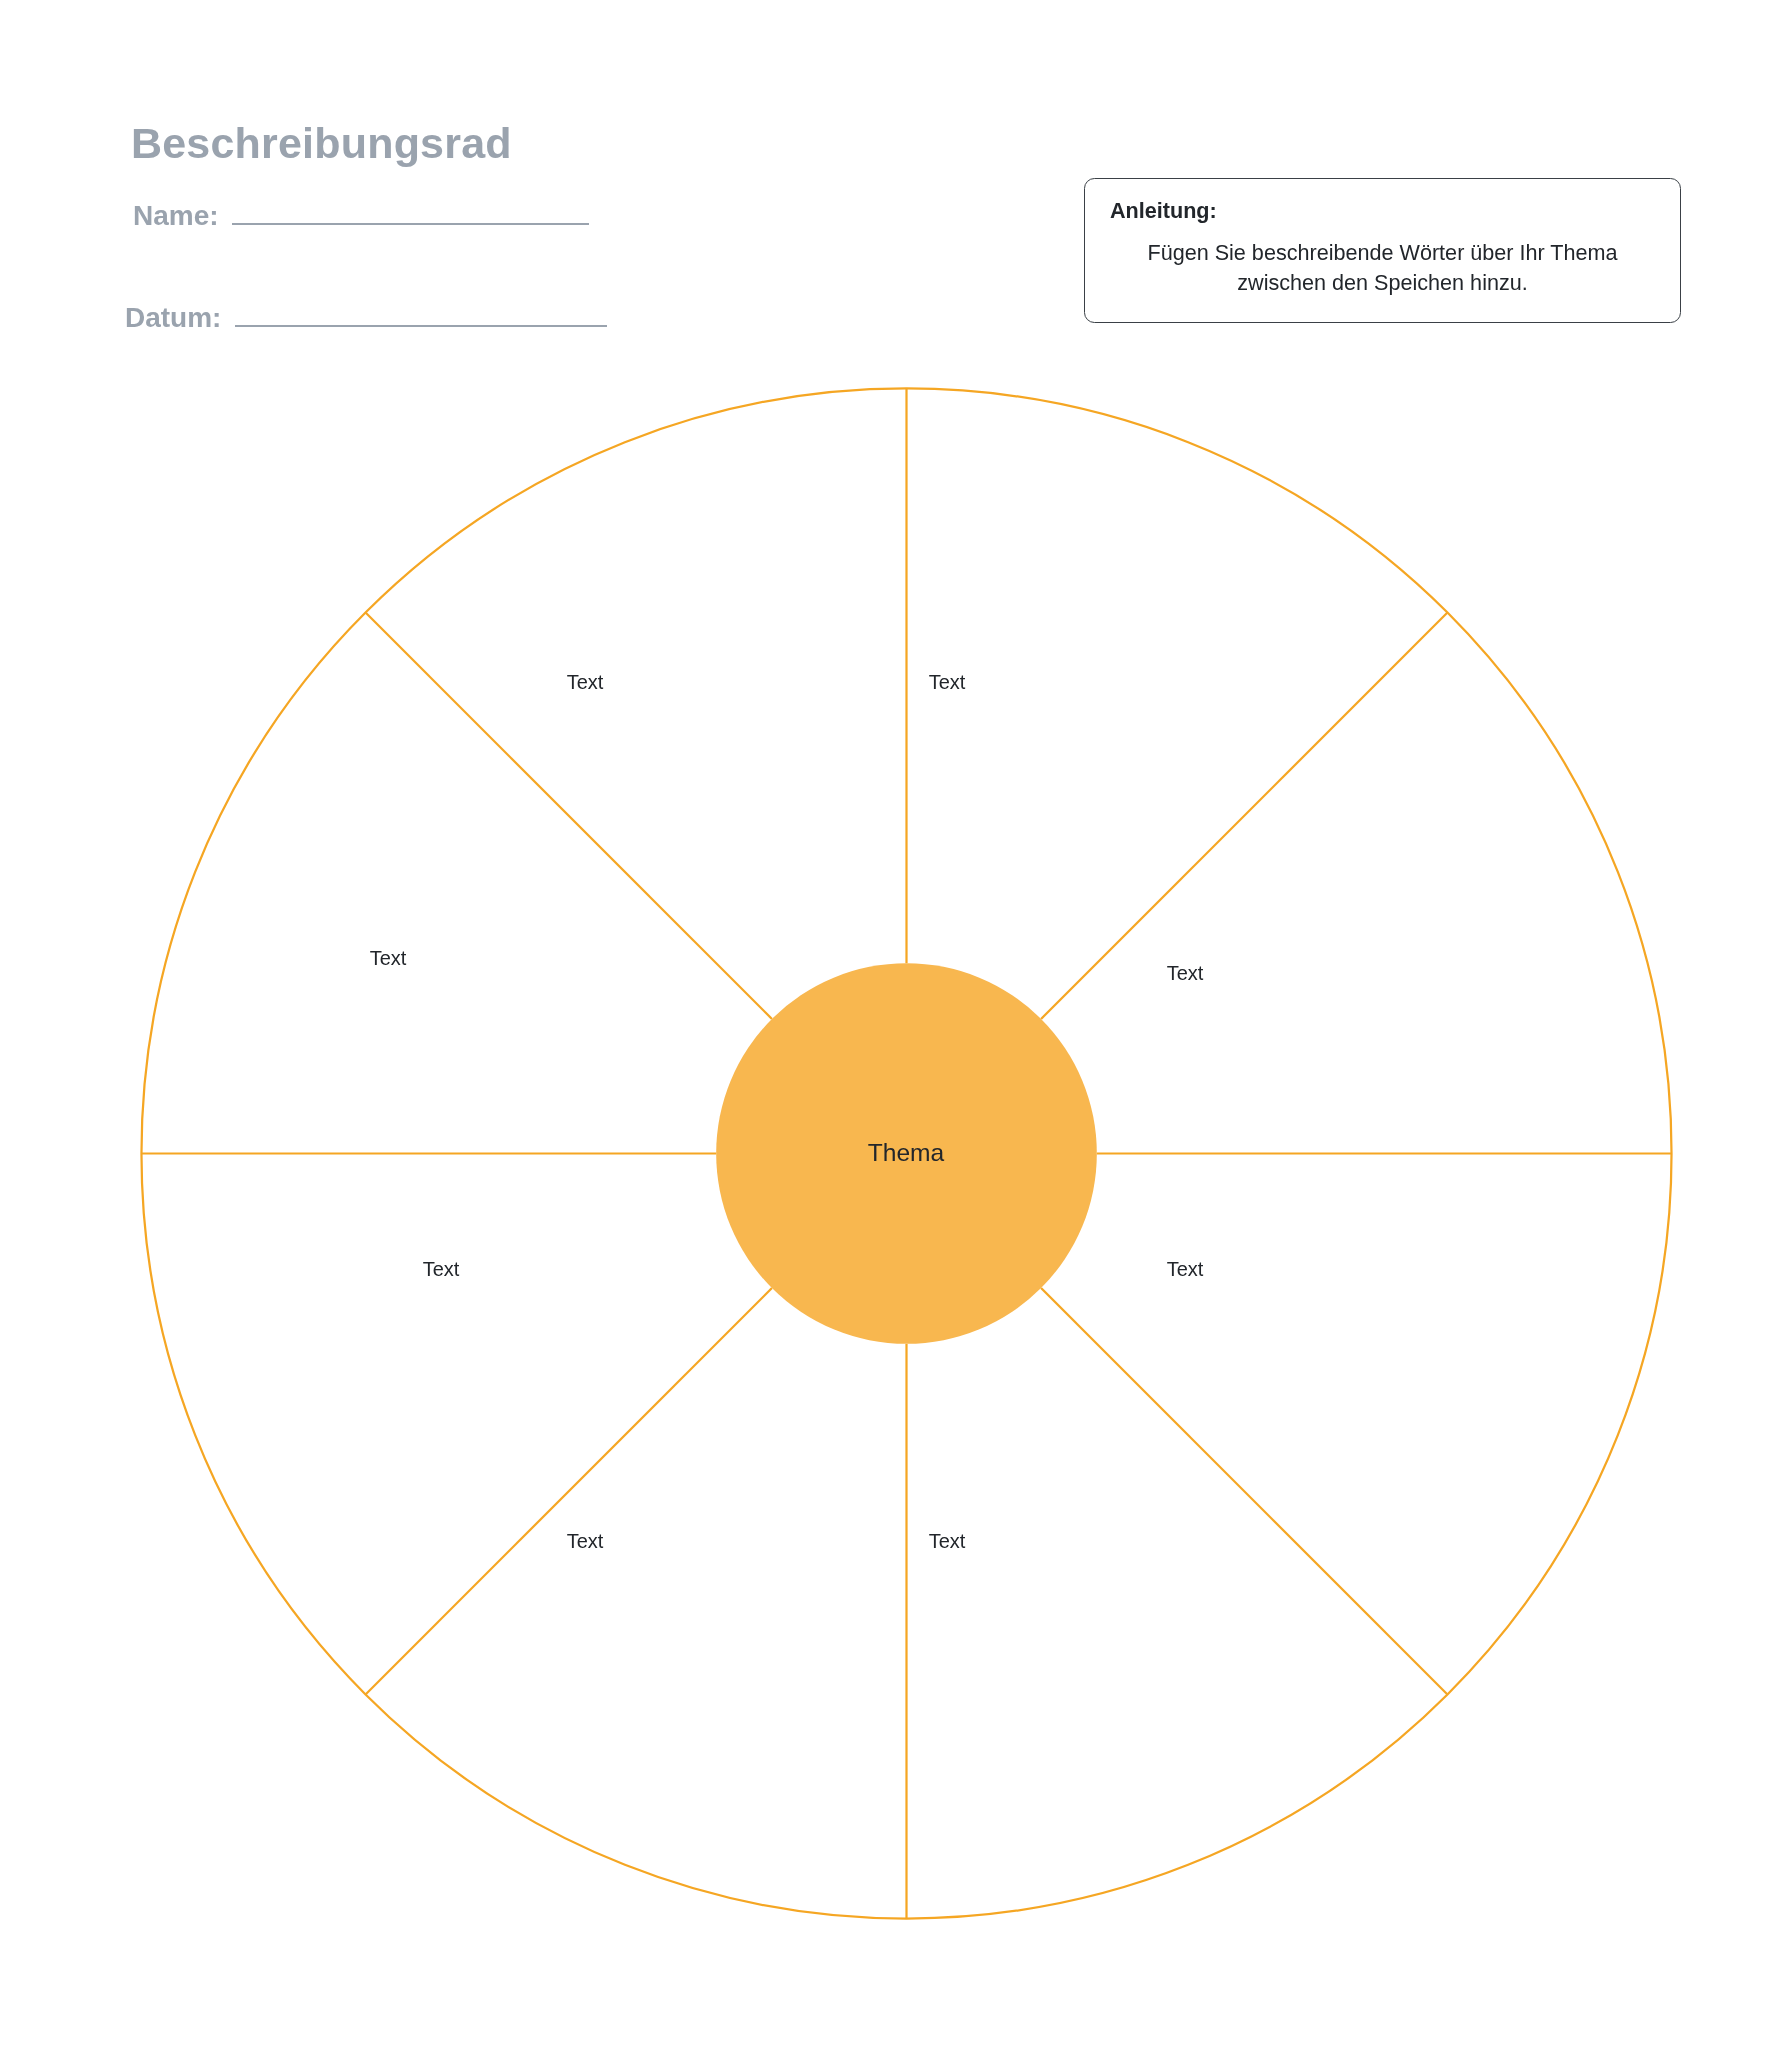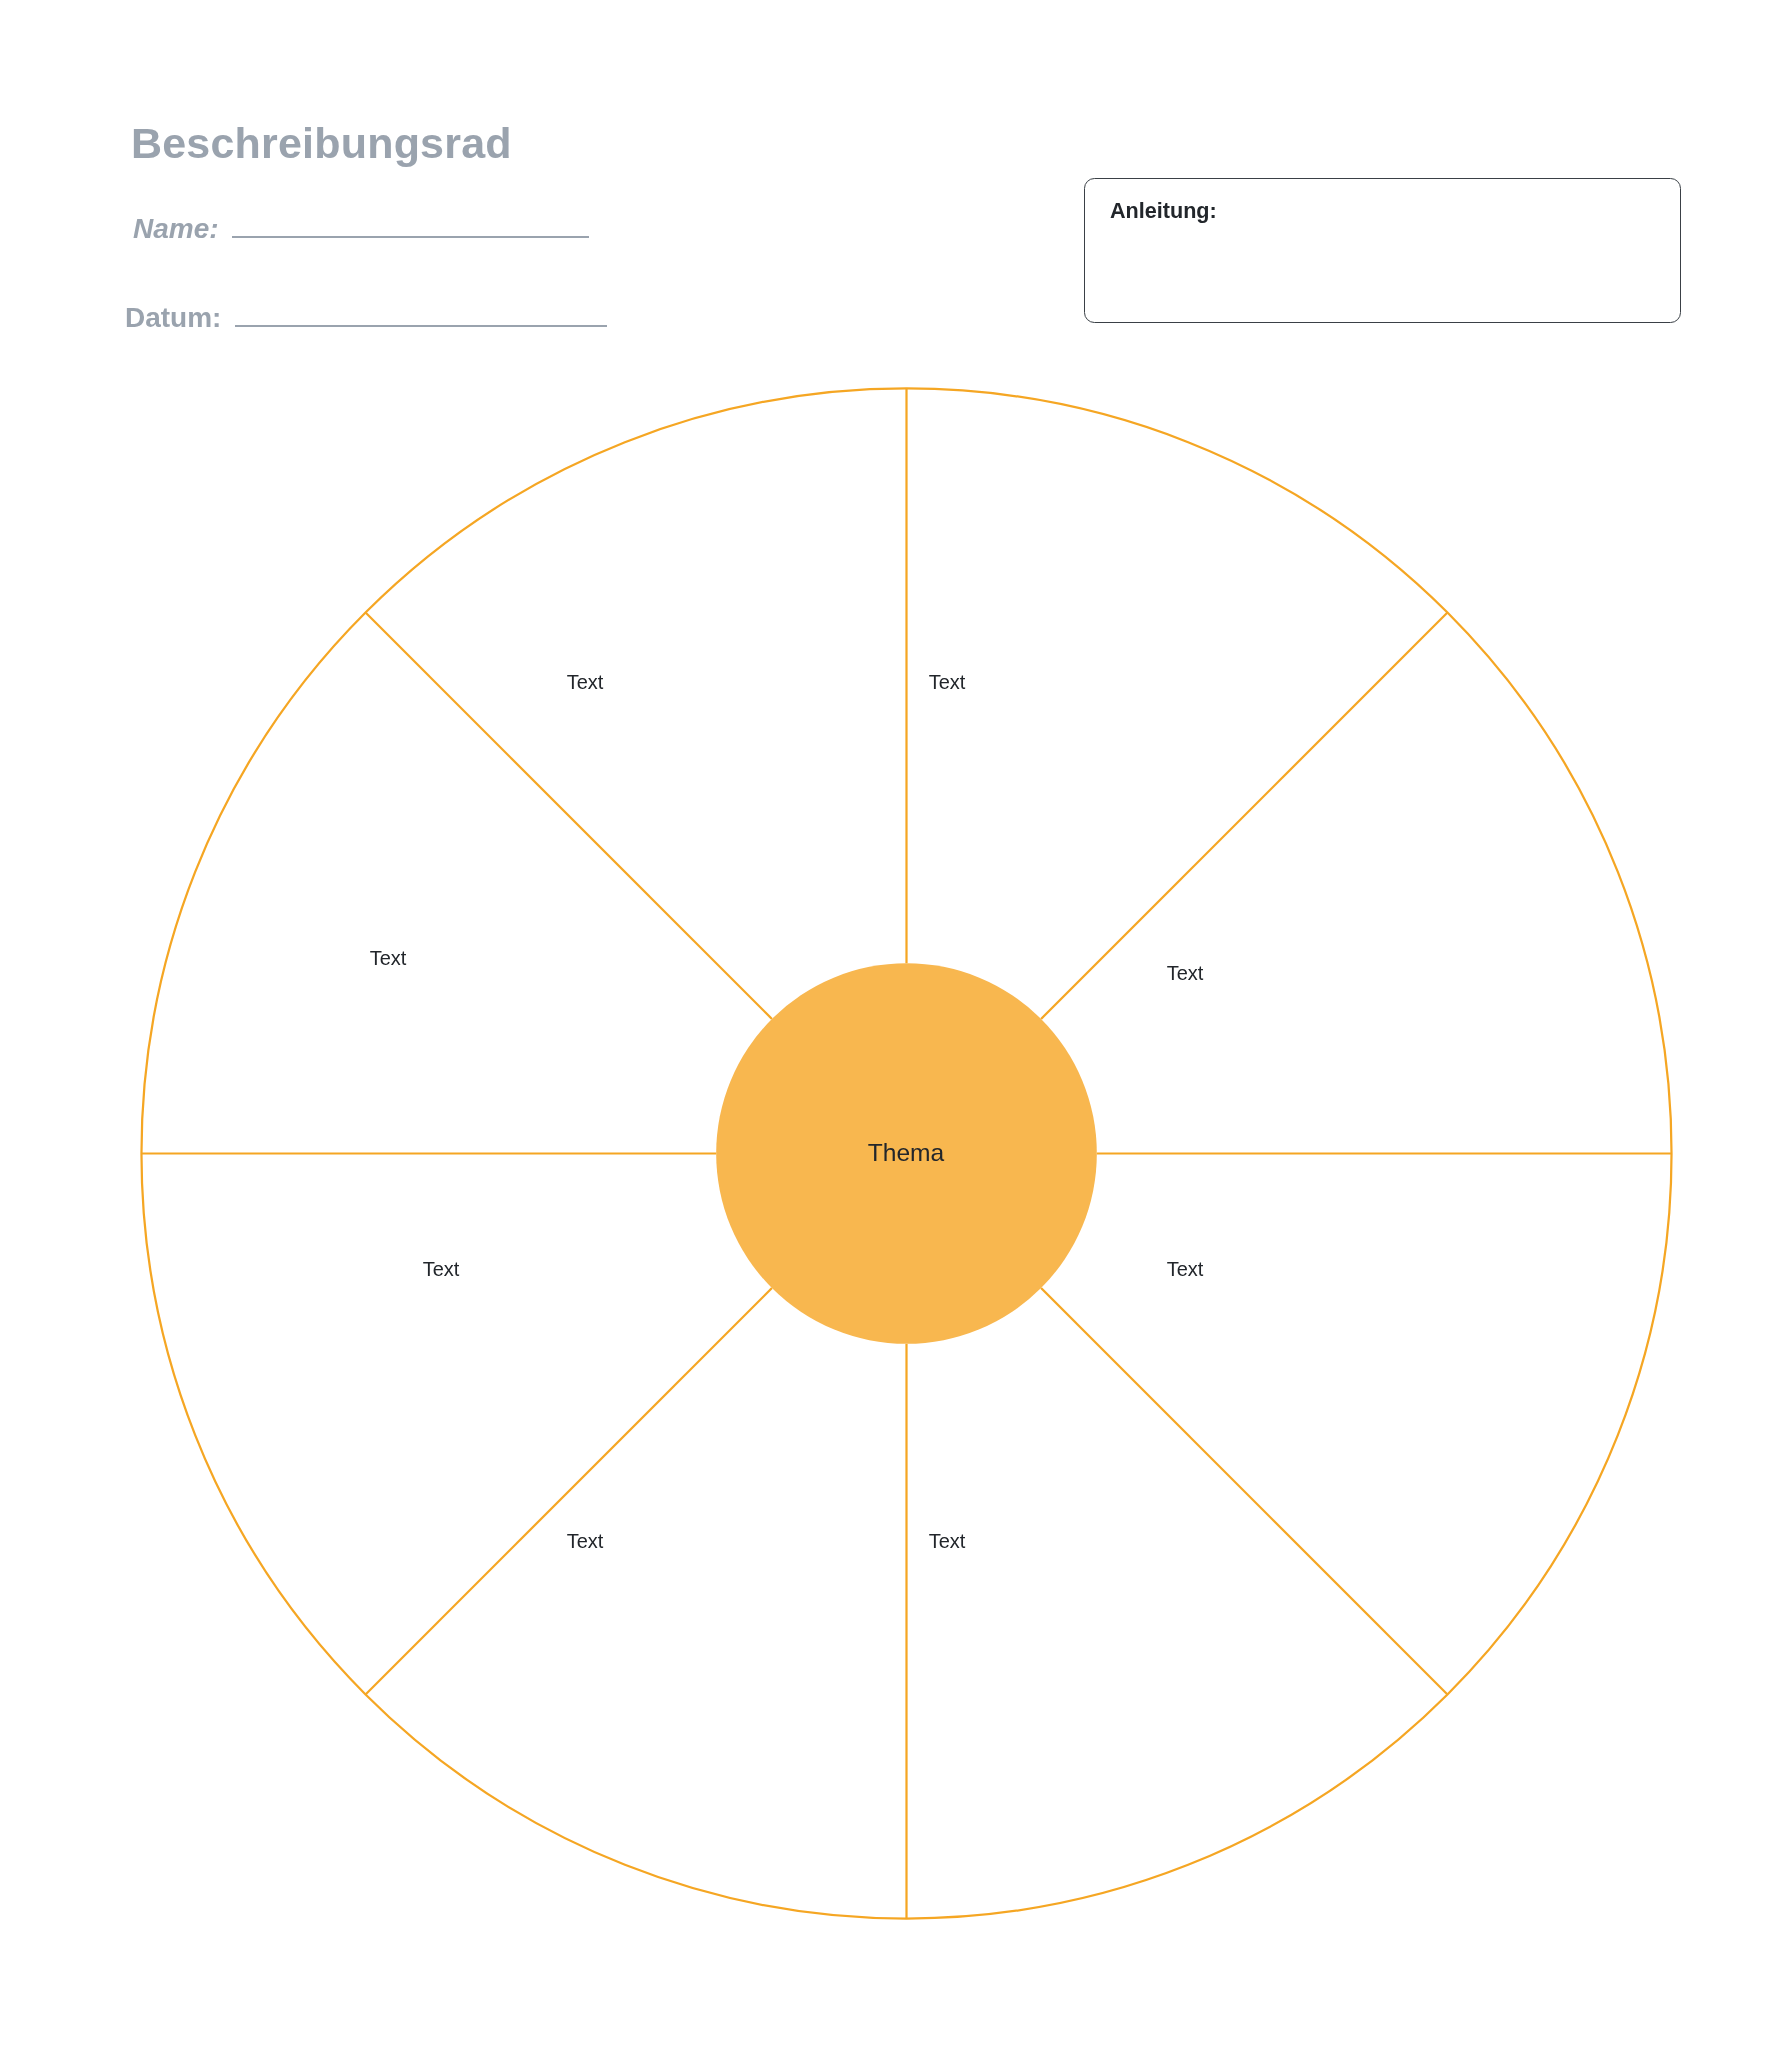--- a/index.html
+++ b/index.html
@@ -25,21 +25,21 @@
     color: #9aa3ae;
     letter-spacing: 0.2px;
     text-align: center;
   }
 
   .field-row {
     position: absolute;
     display: flex;
     align-items: baseline;
   }
-  .field-name { left: 133px; top: 213px; font-style: italic; }
+  .field-name { left: 133px; top: 200px; }
   .field-date { left: 125px; top: 302px; }
 
   .field-label {
     font-size: 28px;
     font-weight: bold;
     color: #9aa3ae;
     white-space: nowrap;
   }
   .field-line {
     display: inline-block;
@@ -114,20 +114,21 @@
   <span class="field-line name"></span>
 </div>
 
 <div class="field-row field-date">
   <span class="field-label">Datum:</span>
   <span class="field-line date"></span>
 </div>
 
 <div class="instruction-box">
   <p class="instruction-title">Anleitung:</p>
+  <p class="instruction-body">Fügen Sie beschreibende Wörter über Ihr Thema zwischen den Speichen hinzu.</p>
 </div>
 
 <div class="wheel-wrap">
   <svg class="wheel-svg" viewBox="0 0 2070 2070" xmlns="http://www.w3.org/2000/svg">
 
     <circle cx="1035" cy="1035" r="1025" fill="none" stroke="#f5a623" stroke-width="3"></circle>
 
     <g stroke="#f5a623" stroke-width="3" fill="none">
 
       <line x1="1035" y1="780" x2="1035" y2="10"></line>

